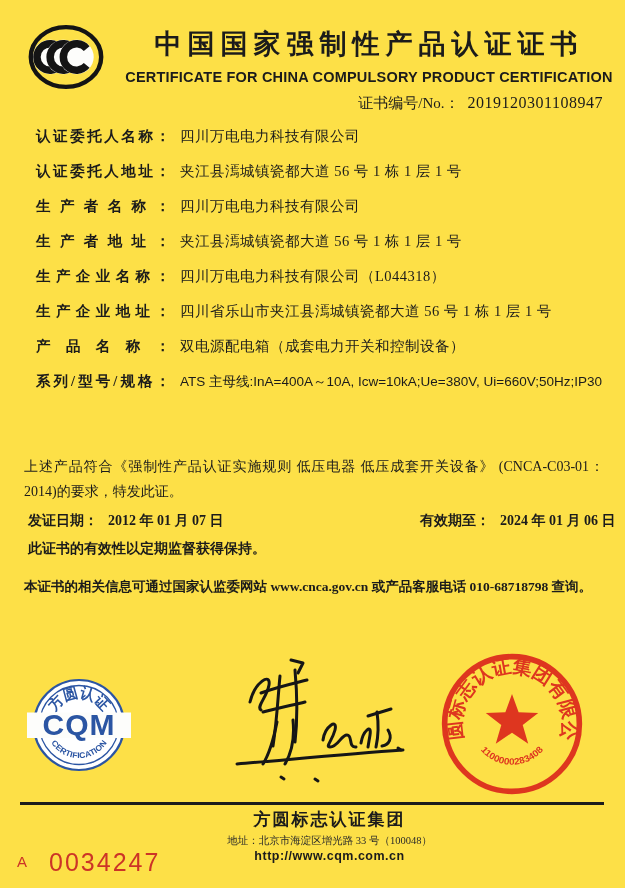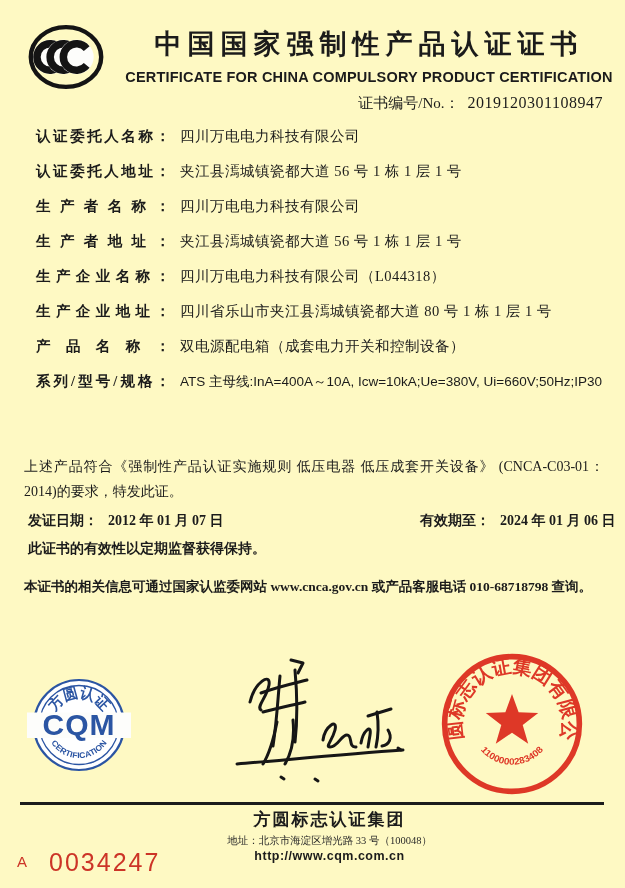--- a/index.html
+++ b/index.html
@@ -1,18 +1,18 @@
 <!DOCTYPE html>
 <html><head>
 <meta charset="utf-8">
 <style>
   html,body{margin:0;padding:0;background:#e8e8e8;}
   .page{
     position:relative;width:625px;height:888px;margin:0 auto;
-    background:#fef9c3;overflow:hidden;
+    background:#fde047;overflow:hidden;
     font-family:"Liberation Serif","DejaVu Serif",serif;color:#1b1b1b;
   }
   
   .ccc-logo{position:absolute;left:22px;top:16px;width:88px;height:82px;}
   .head-block{position:absolute;left:118px;top:26px;width:502px;text-align:center;}
   .title-cn{font-size:27px;font-weight:bold;letter-spacing:6px;white-space:nowrap;}
   .title-en{margin-top:7px;font-family:"Liberation Sans","DejaVu Sans",sans-serif;
             font-size:14.5px;font-weight:bold;letter-spacing:0.2px;white-space:nowrap;}
   .cert-no{position:absolute;right:22px;top:94px;font-size:15px;white-space:nowrap;}
   .cert-no .num{font-size:16px;margin-left:8px;letter-spacing:0.5px;}
@@ -88,21 +88,21 @@
     <div class="frow">
       <span class="flabel">生产者地址：</span>
       <span class="fvalue">夹江县漹城镇瓷都大道 56 号 1 栋 1 层 1 号</span>
     </div>
     <div class="frow">
       <span class="flabel">生产企业名称：</span>
       <span class="fvalue">四川万电电力科技有限公司（L044318）</span>
     </div>
     <div class="frow">
       <span class="flabel">生产企业地址：</span>
-      <span class="fvalue">四川省乐山市夹江县漹城镇瓷都大道 80 号 1 栋 1 层 1 号</span>
+      <span class="fvalue">四川省乐山市夹江县漹城镇瓷都大道 56 号 1 栋 1 层 1 号</span>
     </div>
     <div class="frow">
       <span class="flabel">产品名称：</span>
       <span class="fvalue">双电源配电箱（成套电力开关和控制设备）</span>
     </div>
     <div class="frow">
       <span class="flabel">系列/型号/规格：</span>
       <span class="fvalue tech">ATS 主母线:InA=400A～10A, Icw=10kA;Ue=380V, Ui=660V;50Hz;IP30</span>
     </div>
   </div>

